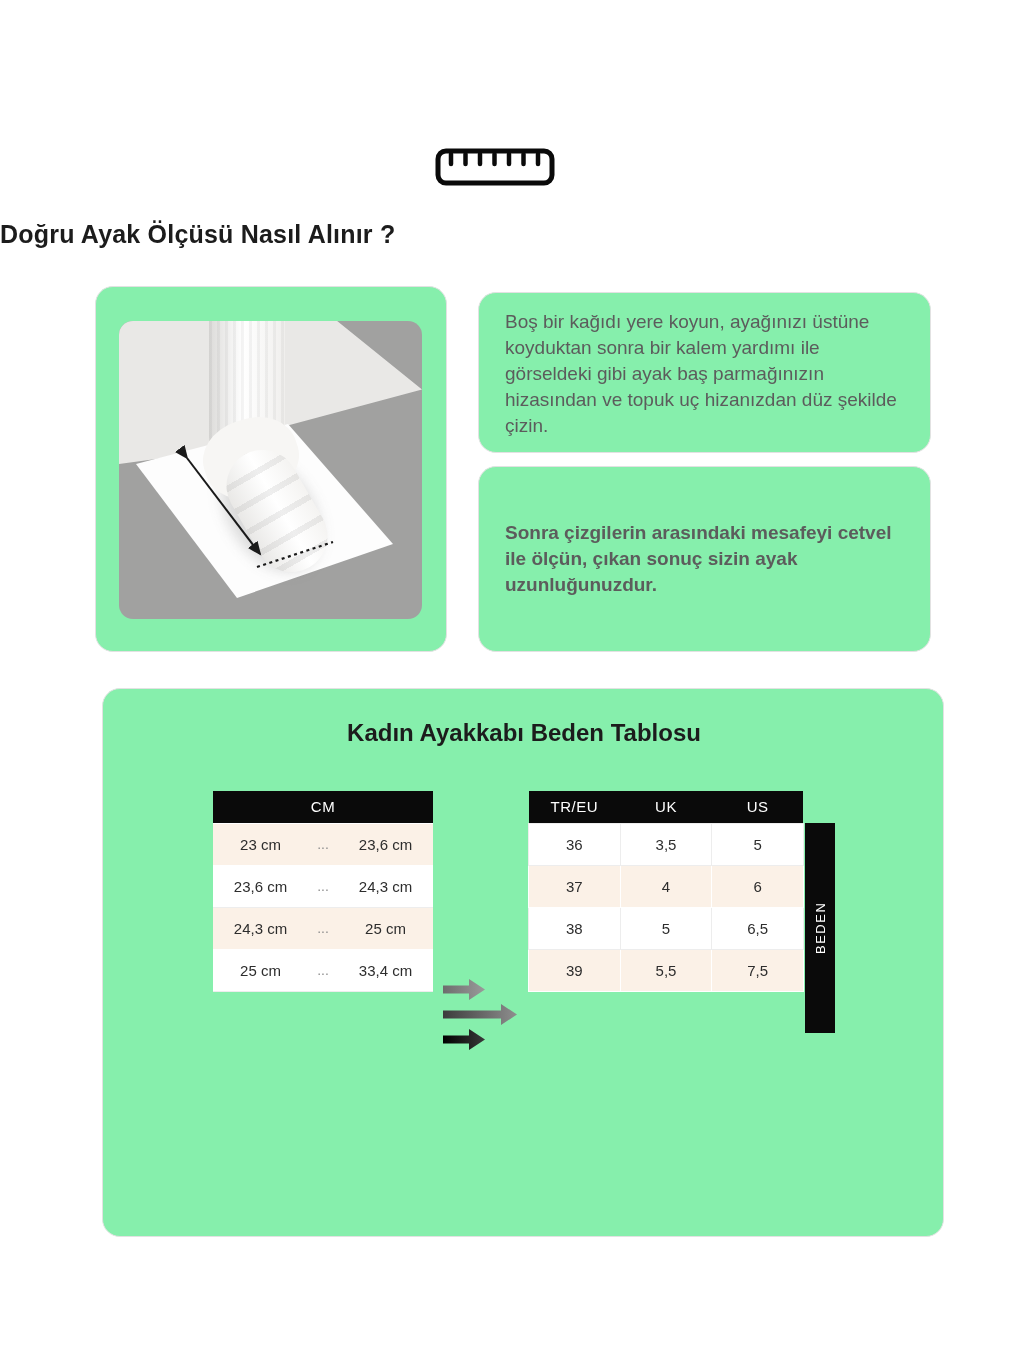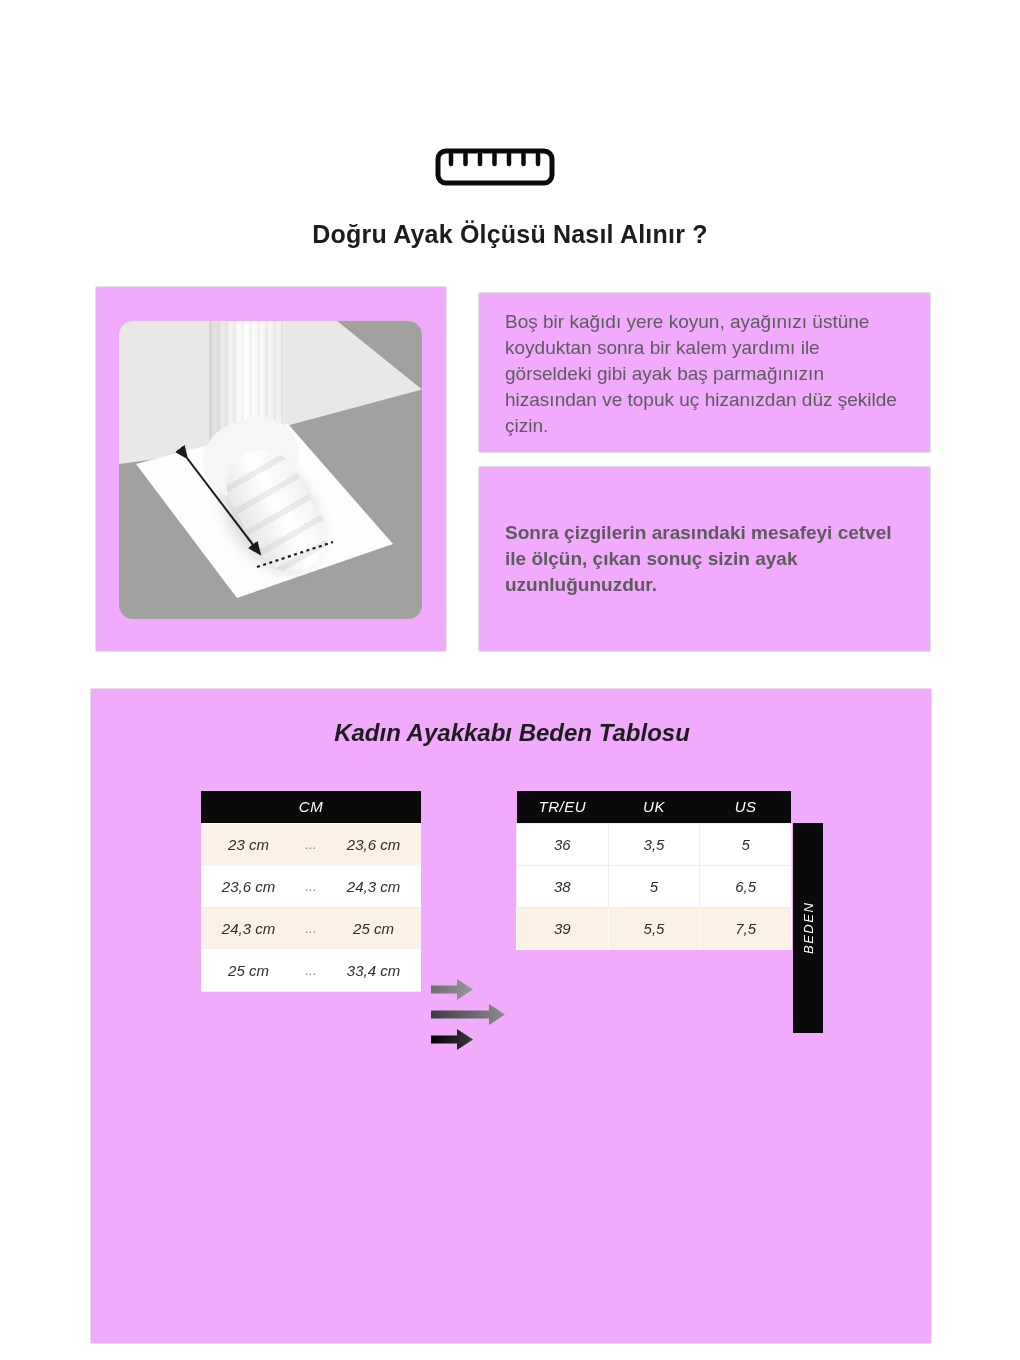--- a/index.html
+++ b/index.html
@@ -17,27 +17,27 @@
   html,body{background:#ffffff;}
   body{
     width:1020px;height:1360px;position:relative;overflow:hidden;
     font-family:"Liberation Sans", sans-serif;
   }
   .abs{position:absolute;}
 
   
   .ruler-wrap{left:435px;top:148px;width:120px;height:38px;}
   .page-title{
-    left:0;top:220px;width:1020px;text-align:center;
+    left:0;top:220px;width:1020px;text-align:left;
     font-size:25px;font-weight:bold;color:var(--heading);letter-spacing:.2px;
   }
 
   
   .card{
-    background:#f0abfc;border:1px solid var(--card-border);border-radius:2px;
+    background:#86efac;border:1px solid var(--card-border);border-radius:18px;
   }
   .photo-card{left:95px;top:286px;width:352px;height:366px;}
   .text-card{width:453px;padding:16px 26px;display:flex;align-items:flex-start;}
   .text-card-1{left:478px;top:292px;height:161px;}
   .text-card-2{left:478px;top:466px;height:186px;align-items:center;font-weight:bold;}
   .text-card p{
     font-size:19px;line-height:26px;color:var(--body-text);
   }
 
   
@@ -77,21 +77,21 @@
     background:linear-gradient(0deg,#e9e8e6 0%,#ffffff 55%,#f4f3f1 100%);
     border-radius:40px;transform:rotate(60deg);
   }
   .sock-foot::after{
     content:"";position:absolute;inset:0;border-radius:inherit;
     background:repeating-linear-gradient(90deg,transparent 0 18px,rgba(120,120,120,.12) 18px 24px);
   }
   .measure-svg{position:absolute;left:0;top:0;}
 
   
-  .size-card{left:90px;top:688px;width:842px;height:656px;font-style:italic;}
+  .size-card{left:102px;top:688px;width:842px;height:549px;}
   .size-title{
     left:0;top:30px;width:842px;text-align:center;
     font-size:24px;font-weight:bold;color:var(--heading);
   }
   table{border-collapse:collapse;table-layout:fixed;}
   th{
     background:var(--black);color:#fff;font-weight:normal;
     font-size:15px;height:32px;letter-spacing:.5px;margin-left:36px;
   }
   td{
@@ -233,20 +233,25 @@
         <th>UK</th>
         <th>US</th>
       </tr>
     </thead>
     <tbody>
       <tr>
         <td>36</td>
         <td>3,5</td>
         <td>5</td>
       </tr>
+      <tr class="alt">
+        <td>37</td>
+        <td>4</td>
+        <td>6</td>
+      </tr>
       <tr>
         <td>38</td>
         <td>5</td>
         <td>6,5</td>
       </tr>
       <tr class="alt">
         <td>39</td>
         <td>5,5</td>
         <td>7,5</td>
       </tr>

